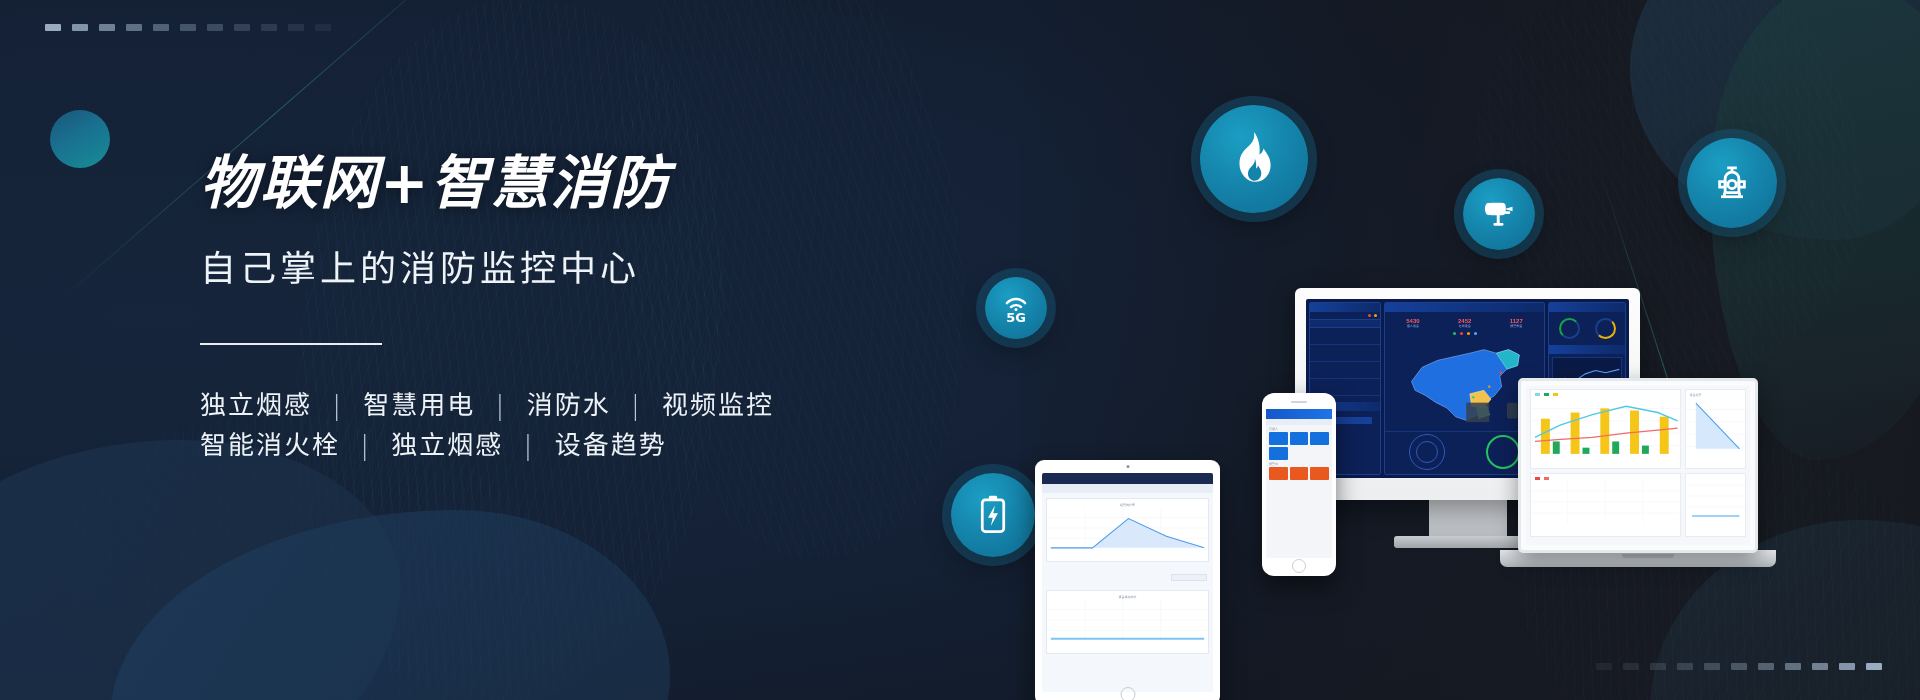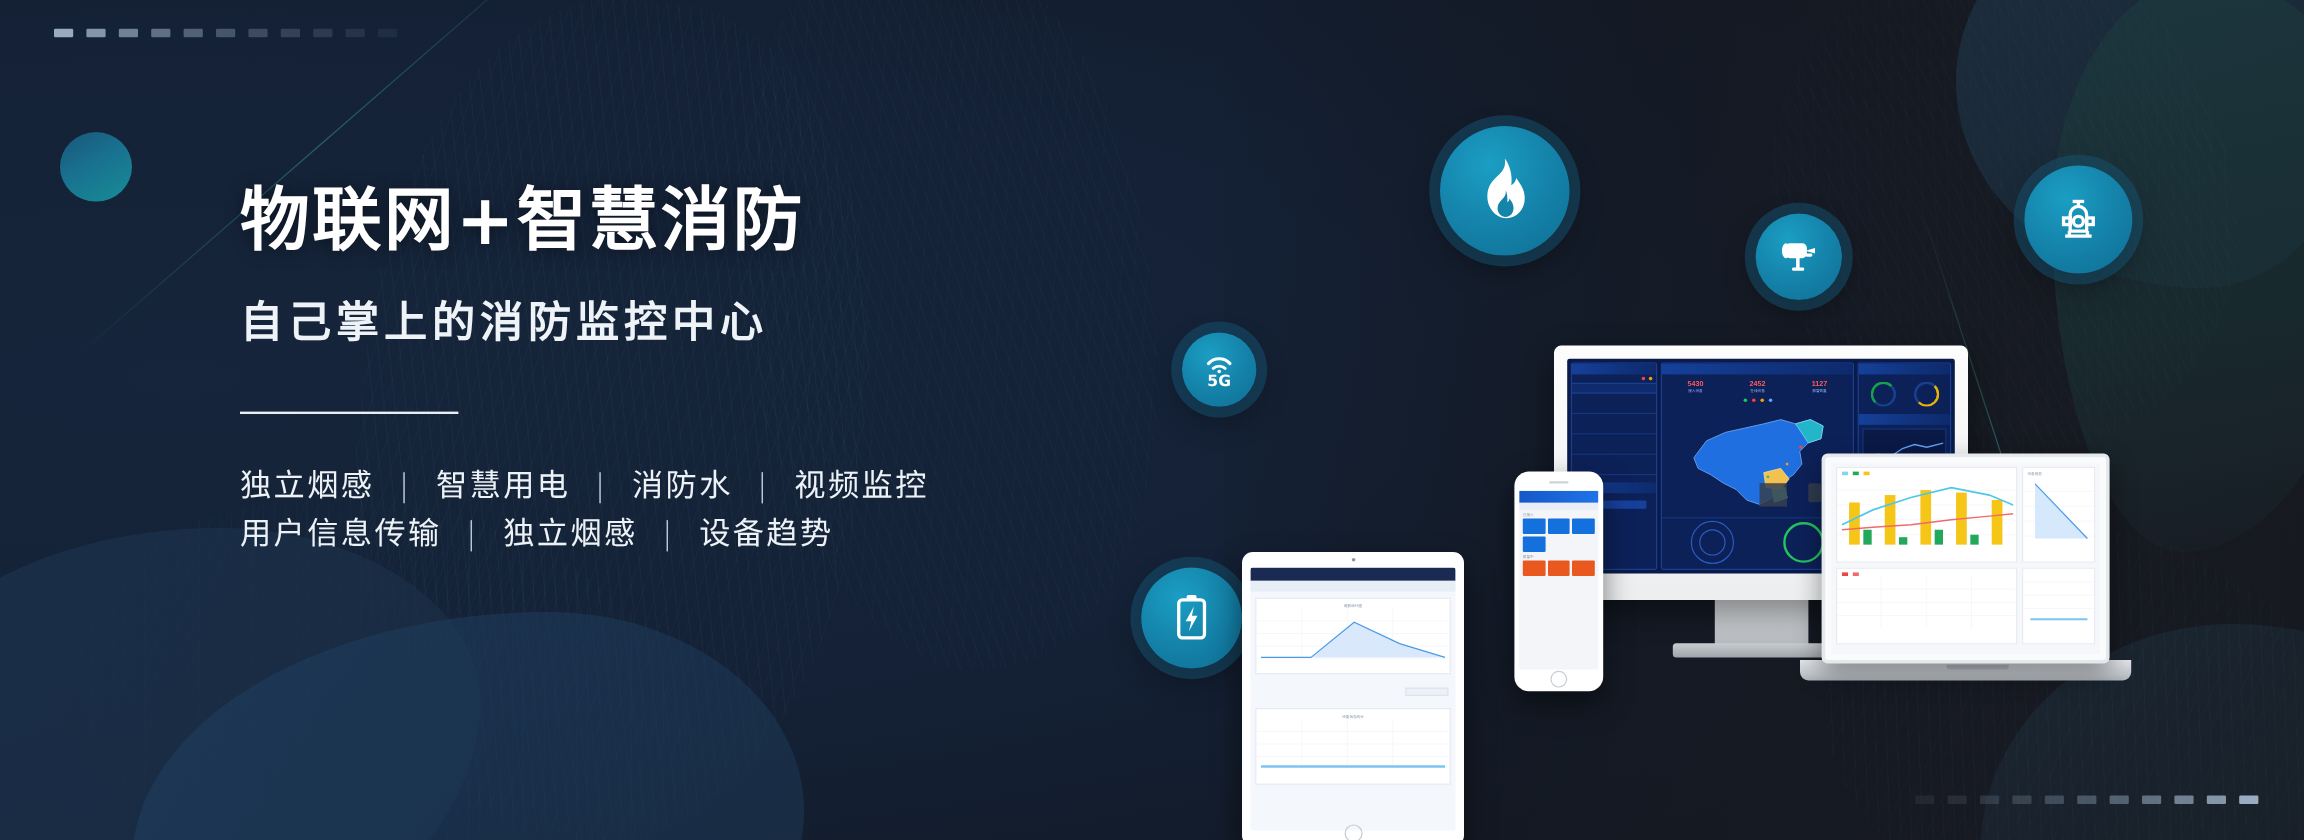--- a/index.html
+++ b/index.html
@@ -76,23 +76,24 @@
   .dashes{position:absolute;display:flex;gap:11px;}
   .dashes .dash{width:16px;height:7px;border-radius:1px;background:#9fb3c8;}
   .dashes-tl{left:45px;top:24px;}
   .dashes-br{right:38px;bottom:30px;}
   
   .copy{position:absolute;left:200px;top:150px;width:720px;}
   .title{
     font-size:58px;font-weight:700;color:#ffffff;letter-spacing:2px;line-height:1.15;
     margin:0;text-shadow:0 2px 14px rgba(0,0,0,.45);
     font-family:"DejaVu Sans","Liberation Sans",sans-serif;
+    font-style:italic;
   }
   .subtitle{
-    margin:22px 0 0 0;font-size:36px;font-weight:700;color:#eef3f8;letter-spacing:4px;
+    margin:22px 0 0 0;font-size:36px;font-weight:400;color:#eef3f8;letter-spacing:4px;
     font-family:"DejaVu Sans","Liberation Sans",sans-serif;
   }
   .rule{margin-top:52px;width:182px;height:2px;background:#e8eef4;}
   .features{margin-top:40px;}
   .feature-row{
     font-size:26px;color:#edf2f7;letter-spacing:2px;line-height:1.55;white-space:nowrap;
     font-family:"DejaVu Sans","Liberation Sans",sans-serif;
   }
   .feature-row .sep{color:#b9c7d6;padding:0 10px;font-weight:300;}
   
@@ -229,21 +230,21 @@
       <div class="feature-row">
         <span>独立烟感</span>
         <span class="sep">|</span>
         <span>智慧用电</span>
         <span class="sep">|</span>
         <span>消防水</span>
         <span class="sep">|</span>
         <span>视频监控</span>
       </div>
       <div class="feature-row">
-        <span>用户信息传输</span>
+        <span>智能消火栓</span>
         <span class="sep">|</span>
         <span>独立烟感</span>
         <span class="sep">|</span>
         <span>设备趋势</span>
       </div>
     </div>
   </div>
 
   <div class="badge badge-fire" title="消防火焰">
     <svg width="50" height="54" viewBox="0 0 24 26" fill="#fff">

